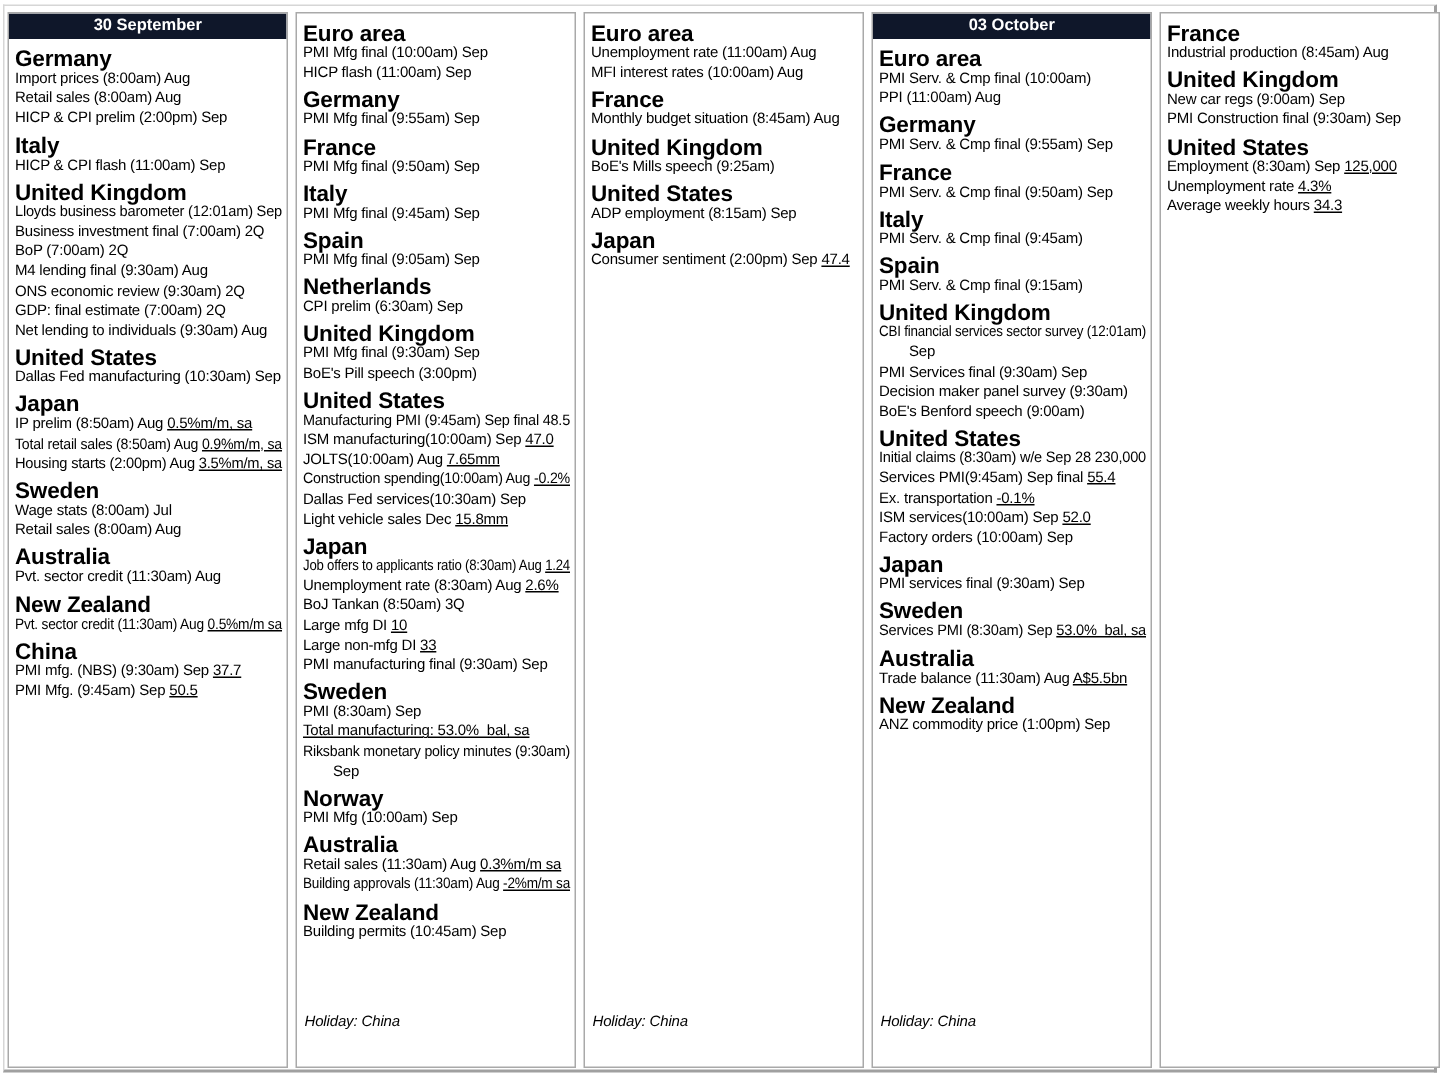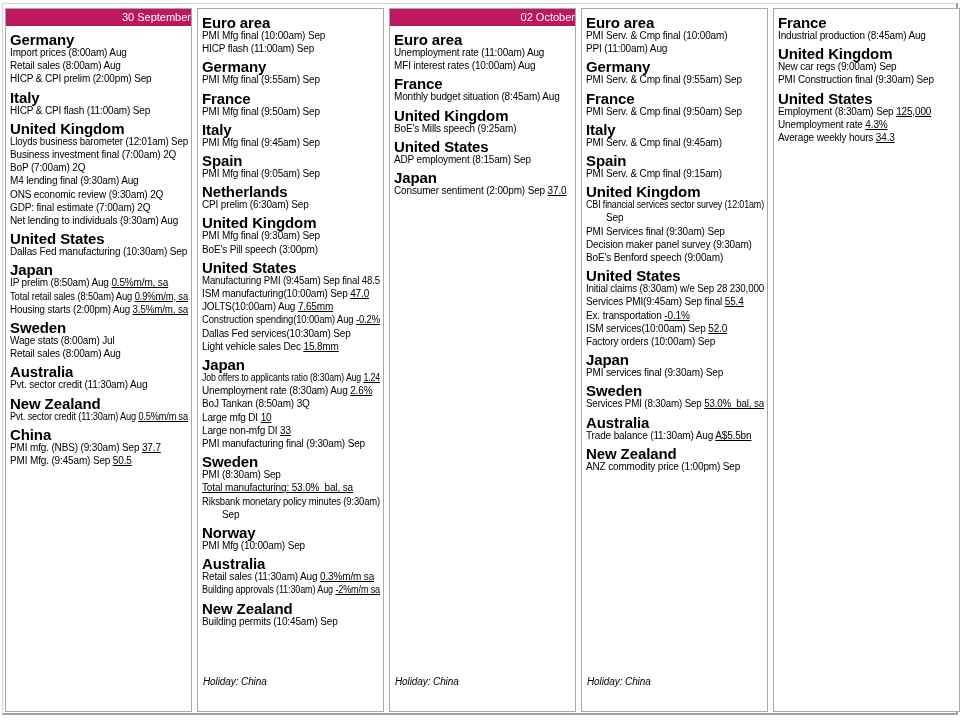--- a/index.html
+++ b/index.html
@@ -21,23 +21,23 @@
   .col {
     width: 187px; height: 704px;
     border: 1px solid #a9a9a9;
     background: #fff;
     position: relative;
     display: flex; flex-direction: column;
     overflow: hidden;
   }
   .col-header {
     height: 17px; line-height: 17px;
-    background: #be185d;
-    color: #fff; font-weight: normal; font-size: 11px;
-    text-align: right;
+    background: #0f172a;
+    color: #fff; font-weight: bold; font-size: 11px;
+    text-align: center;
     flex: 0 0 auto;
     letter-spacing: 0;
   }
   .col-body { padding: 2px 3px 0 4px; flex: 1 1 auto; }
 
   .country {
     font-weight: bold; font-size: 15px; line-height: 13px;
     margin-top: 5px;
     letter-spacing: -0.1px;
     white-space: nowrap;
@@ -136,37 +136,37 @@
         <div class="event"><span class="fit"><span>PMI Mfg (10:00am) Sep</span></span></div>
         <div class="country">Australia</div>
         <div class="event"><span class="fit"><span>Retail sales (11:30am) Aug </span><u>0.3%m/m sa</u></span></div>
         <div class="event"><span class="fit" style="transform: scaleX(0.906285);"><span>Building approvals (11:30am) Aug </span><u>-2%m/m sa</u></span></div>
         <div class="country">New Zealand</div>
         <div class="event"><span class="fit"><span>Building permits (10:45am) Sep</span></span></div>
       </div>
       <div class="holiday">Holiday: China</div>
     </div>
     <div class="col">
-      <div class="col-header">02 October</div>
       <div class="col-body">
         <div class="country">Euro area</div>
         <div class="event"><span class="fit"><span>Unemployment rate (11:00am) Aug</span></span></div>
         <div class="event"><span class="fit"><span>MFI interest rates (10:00am) Aug</span></span></div>
         <div class="country">France</div>
         <div class="event"><span class="fit"><span>Monthly budget situation (8:45am) Aug</span></span></div>
         <div class="country">United Kingdom</div>
         <div class="event"><span class="fit"><span>BoE's Mills speech (9:25am)</span></span></div>
         <div class="country">United States</div>
         <div class="event"><span class="fit"><span>ADP employment (8:15am) Sep</span></span></div>
         <div class="country">Japan</div>
-        <div class="event"><span class="fit"><span>Consumer sentiment (2:00pm) Sep </span><u>37.0</u></span></div>
+        <div class="event"><span class="fit"><span>Consumer sentiment (2:00pm) Sep </span><u>47.4</u></span></div>
       </div>
       <div class="holiday">Holiday: China</div>
     </div>
     <div class="col">
+      <div class="col-header">03 October</div>
       <div class="col-body">
         <div class="country">Euro area</div>
         <div class="event"><span class="fit"><span>PMI Serv. &amp; Cmp final (10:00am)</span></span></div>
         <div class="event"><span class="fit"><span>PPI (11:00am) Aug</span></span></div>
         <div class="country">Germany</div>
         <div class="event"><span class="fit"><span>PMI Serv. &amp; Cmp final (9:55am) Sep</span></span></div>
         <div class="country">France</div>
         <div class="event"><span class="fit"><span>PMI Serv. &amp; Cmp final (9:50am) Sep</span></span></div>
         <div class="country">Italy</div>
         <div class="event"><span class="fit"><span>PMI Serv. &amp; Cmp final (9:45am)</span></span></div>

